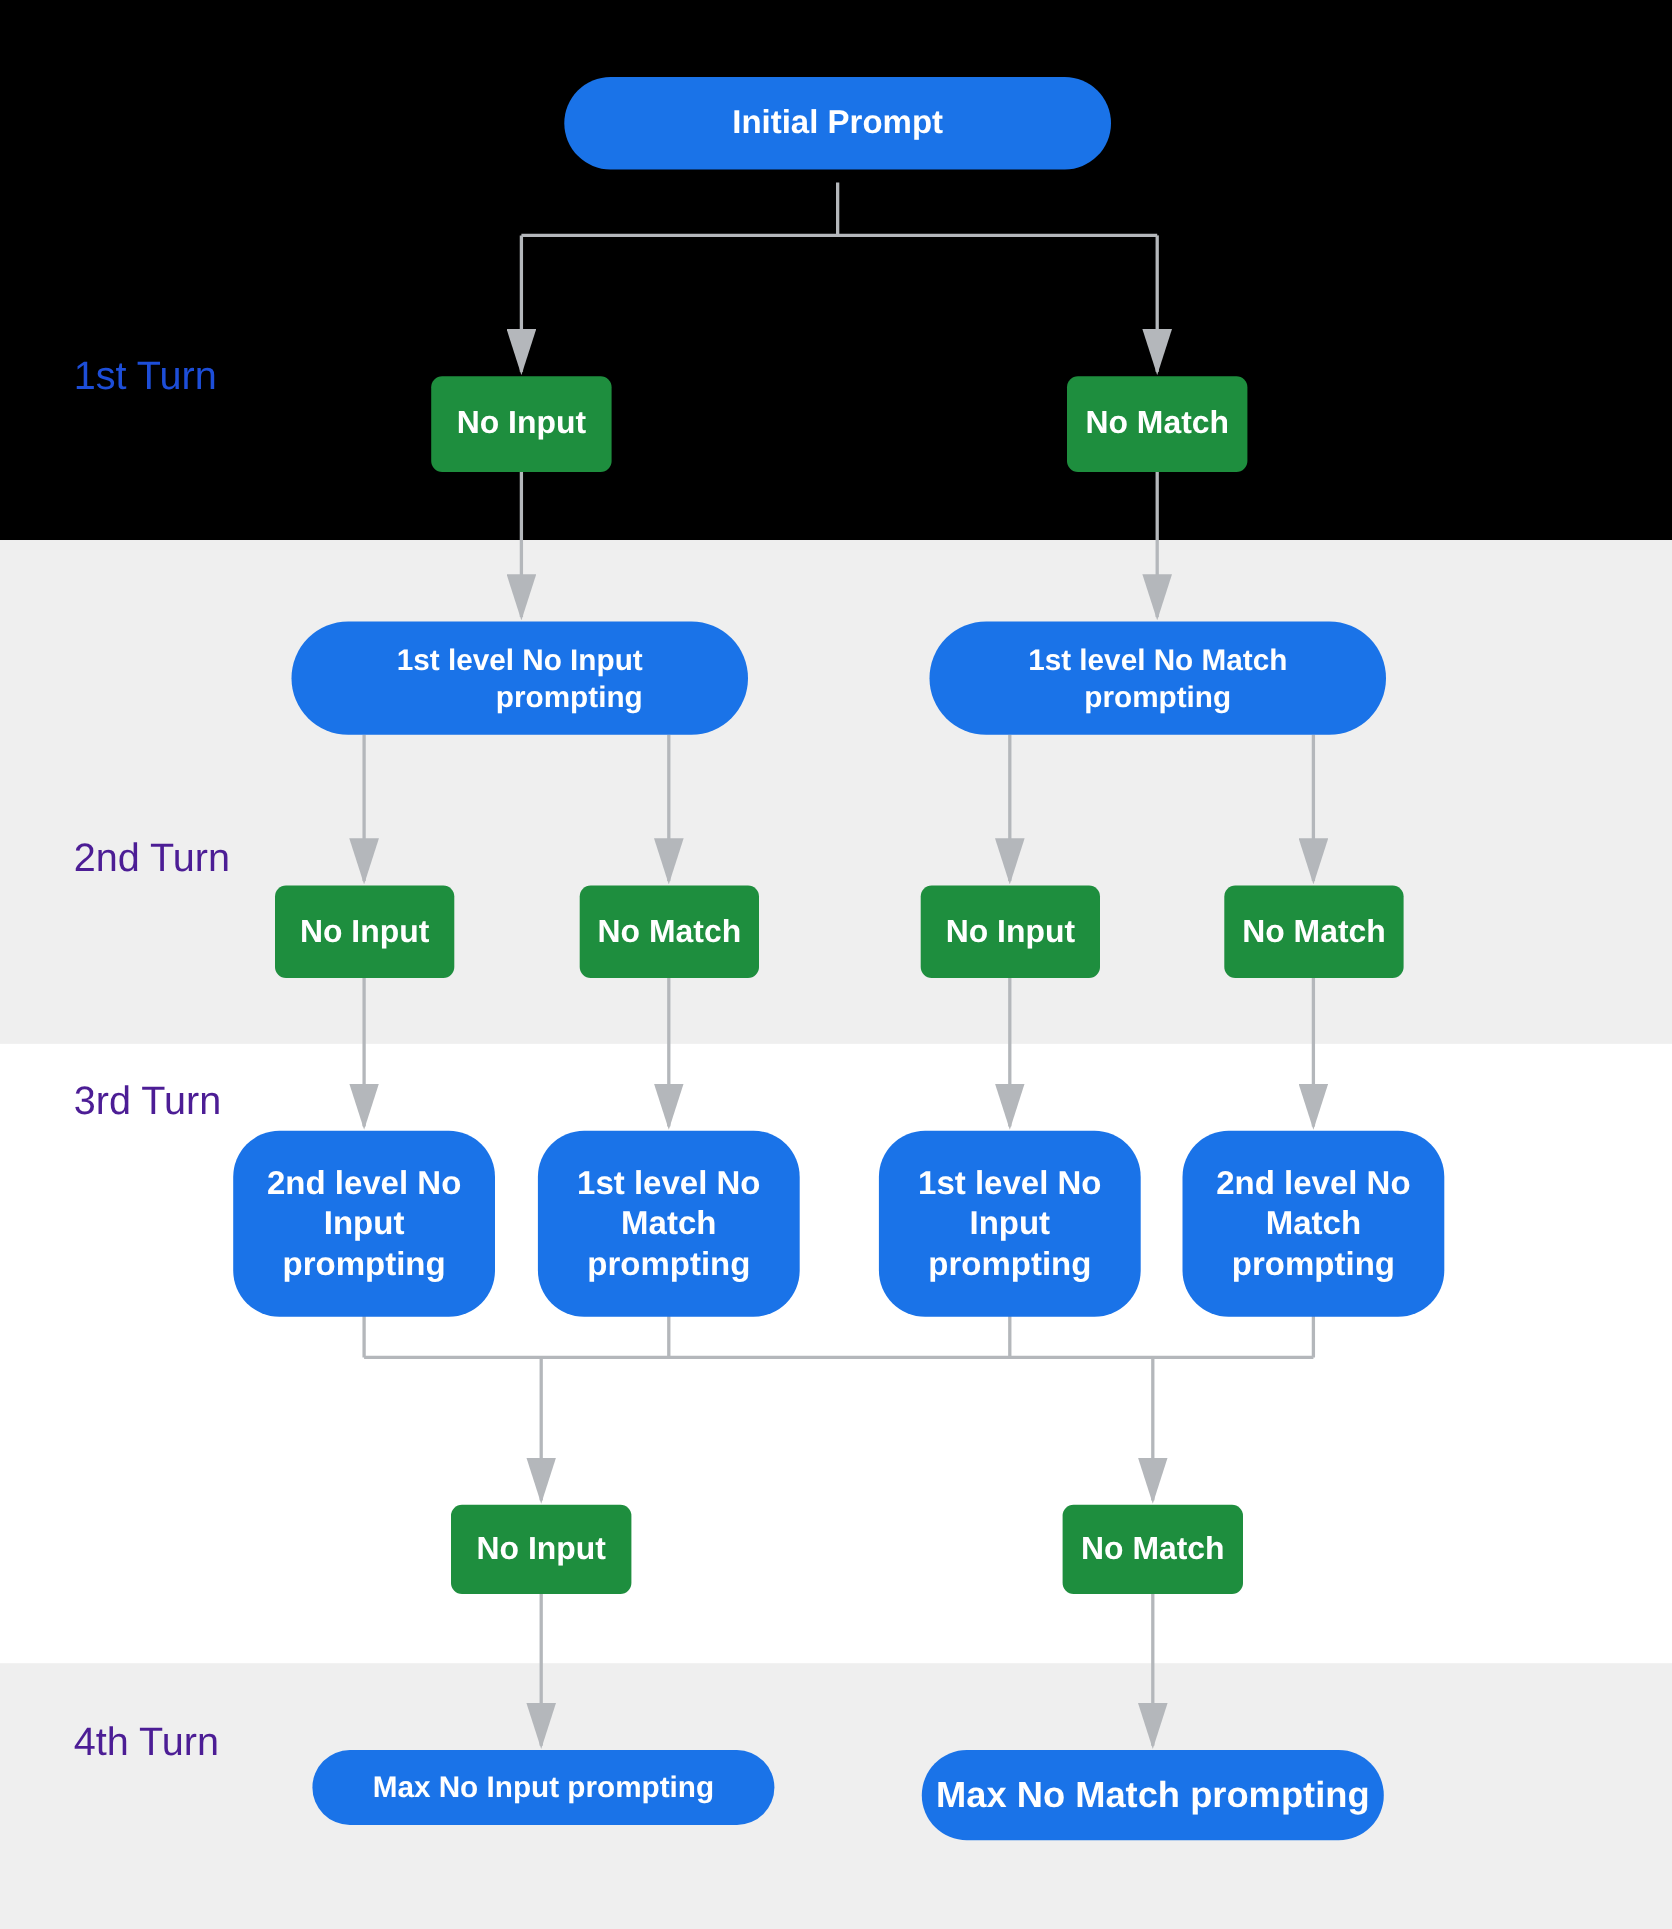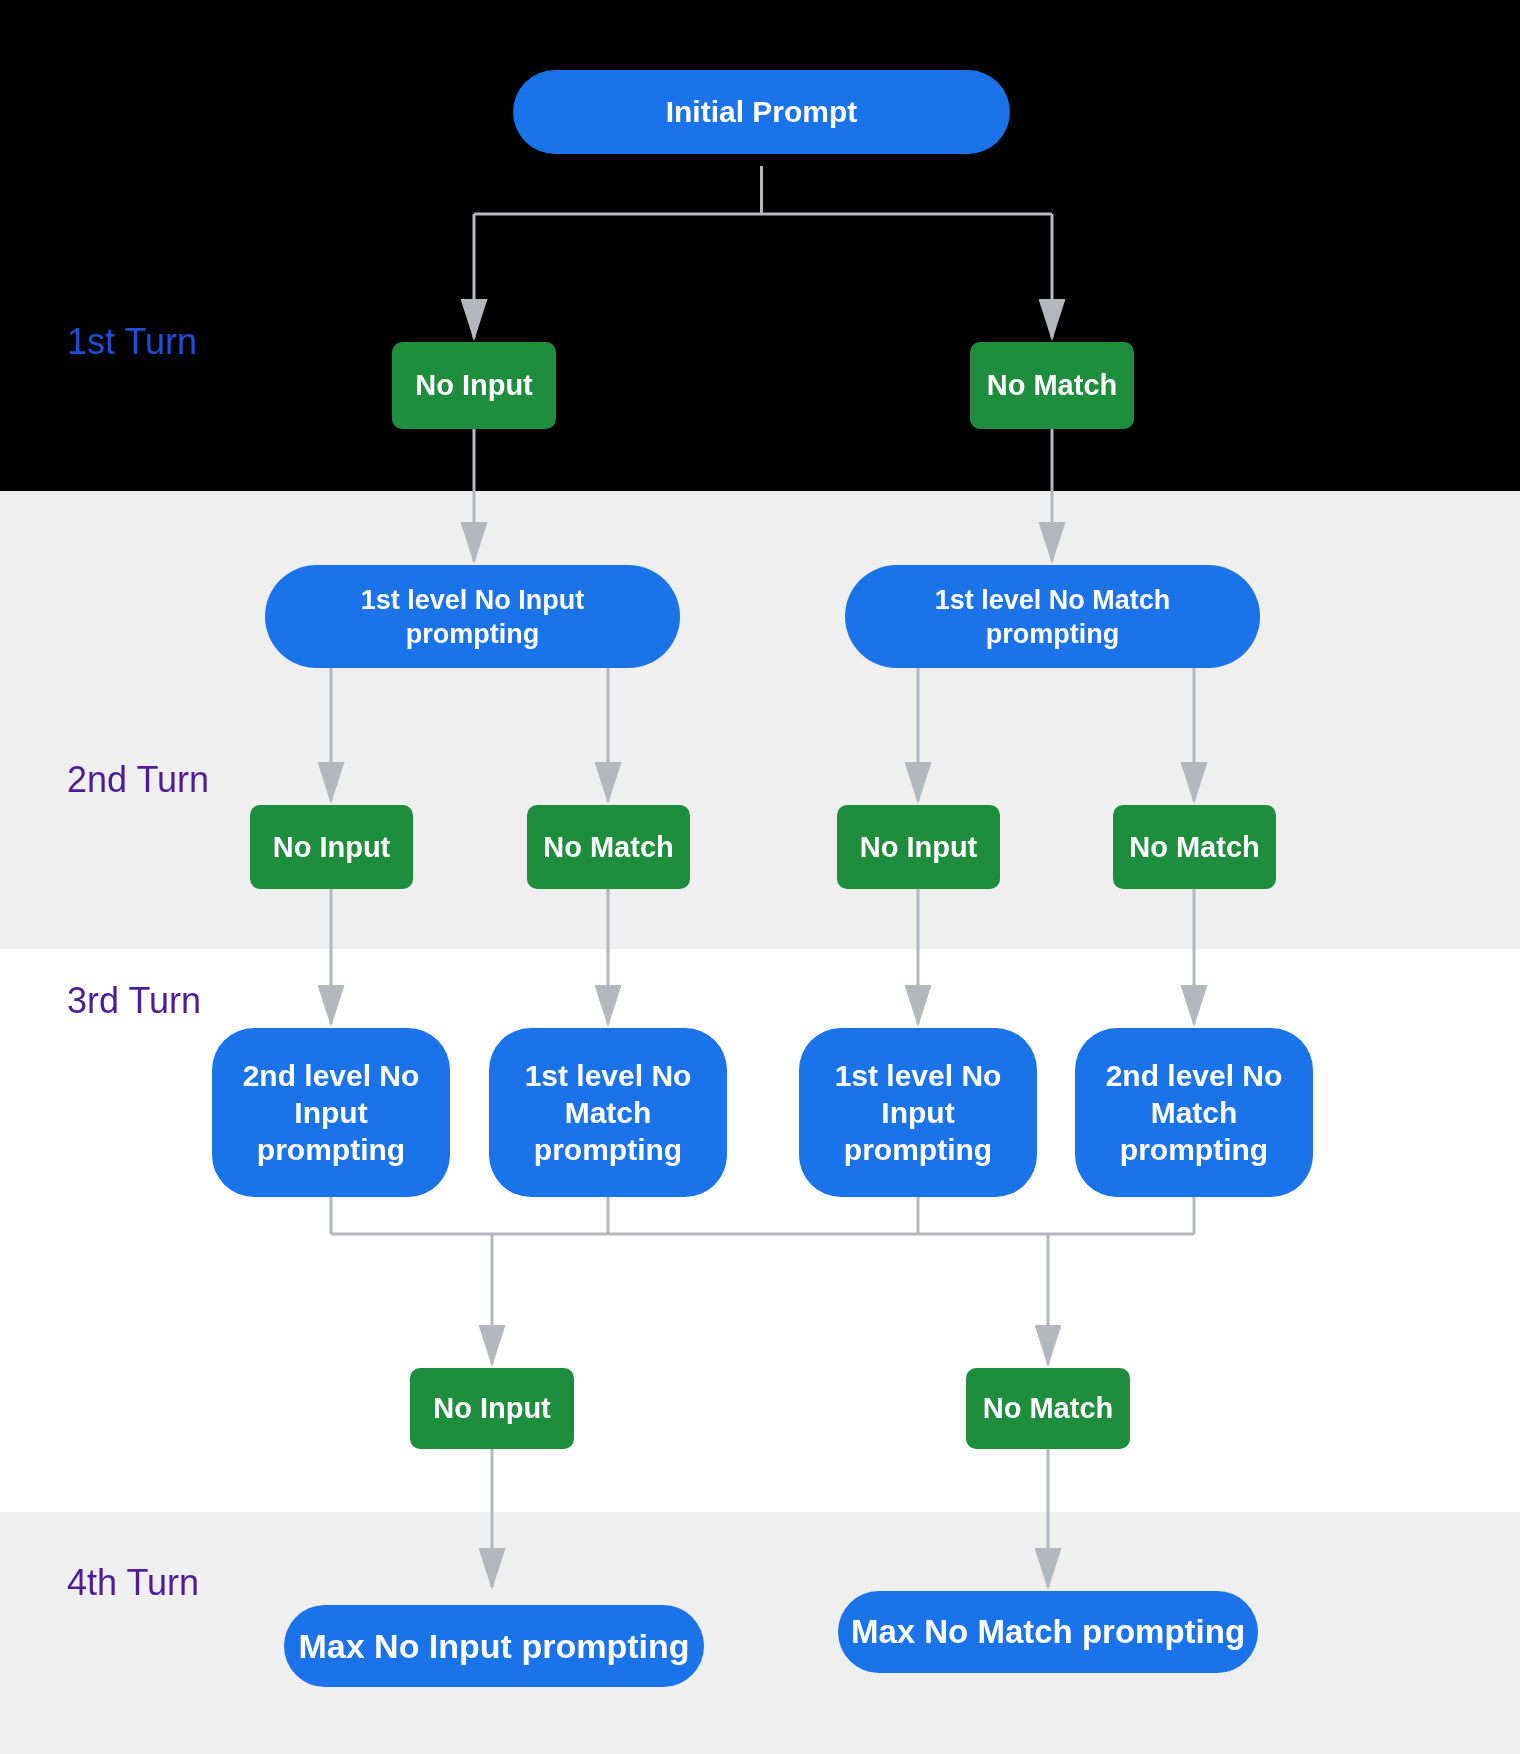--- a/index.html
+++ b/index.html
@@ -21,38 +21,38 @@
     text-align:center;color:#ffffff;box-sizing:border-box;white-space:pre-line;
   }
   .pill-blue{background:#1a73e8;border-radius:52px;}
   .box-green{background:#1e8e3e;border-radius:10px;font-size:29px;font-weight:600;}
   .box-blue{background:#1a73e8;border-radius:42px;}
 
   #node-initial-prompt{left:513px;top:70px;width:497px;height:84px;font-size:30px;font-weight:700;}
   #node-t1-no-input{left:392px;top:342px;width:164px;height:87px;}
   #node-t1-no-match{left:970px;top:342px;width:164px;height:87px;}
 
-  #node-l1-no-input-prompting{left:265px;top:565px;width:415px;height:103px;font-size:27px;font-weight:600;line-height:34px;}
+  #node-l1-no-input-prompting{left:265px;top:565px;width:415px;height:103px;font-size:27px;font-weight:600;line-height:34px;text-align:right;}
   #node-l1-no-match-prompting{left:845px;top:565px;width:415px;height:103px;font-size:27px;font-weight:600;line-height:34px;}
 
   #node-t2-no-input-1{left:250px;top:805px;width:163px;height:84px;}
   #node-t2-no-match-1{left:527px;top:805px;width:163px;height:84px;}
   #node-t2-no-input-2{left:837px;top:805px;width:163px;height:84px;}
   #node-t2-no-match-2{left:1113px;top:805px;width:163px;height:84px;}
 
   .t3{width:238px;height:169px;font-size:30px;font-weight:600;line-height:37px;}
   #node-t3-a{left:212px;top:1028px;}
   #node-t3-b{left:489px;top:1028px;}
   #node-t3-c{left:799px;top:1028px;}
   #node-t3-d{left:1075px;top:1028px;}
 
   #node-t4-no-input{left:410px;top:1368px;width:164px;height:81px;}
   #node-t4-no-match{left:966px;top:1368px;width:164px;height:81px;}
 
-  #node-max-no-input{left:284px;top:1591px;width:420px;height:82px;font-size:34px;font-weight:600;border-radius:41px;margin-top:14px;}
+  #node-max-no-input{left:284px;top:1591px;width:420px;height:68px;font-size:27px;font-weight:600;border-radius:41px;}
   #node-max-no-match{left:838px;top:1591px;width:420px;height:82px;font-size:33px;font-weight:600;border-radius:41px;}
 
   .turn-label{
     position:absolute;left:67px;font-size:36px;font-weight:400;color:#4c1d95;
     line-height:44px;
   }
   #label-turn-1{top:320px;color:#1d4ed8;}
   #label-turn-2{top:758px;}
   #label-turn-3{top:979px;}
   #label-turn-4{top:1561px;}

